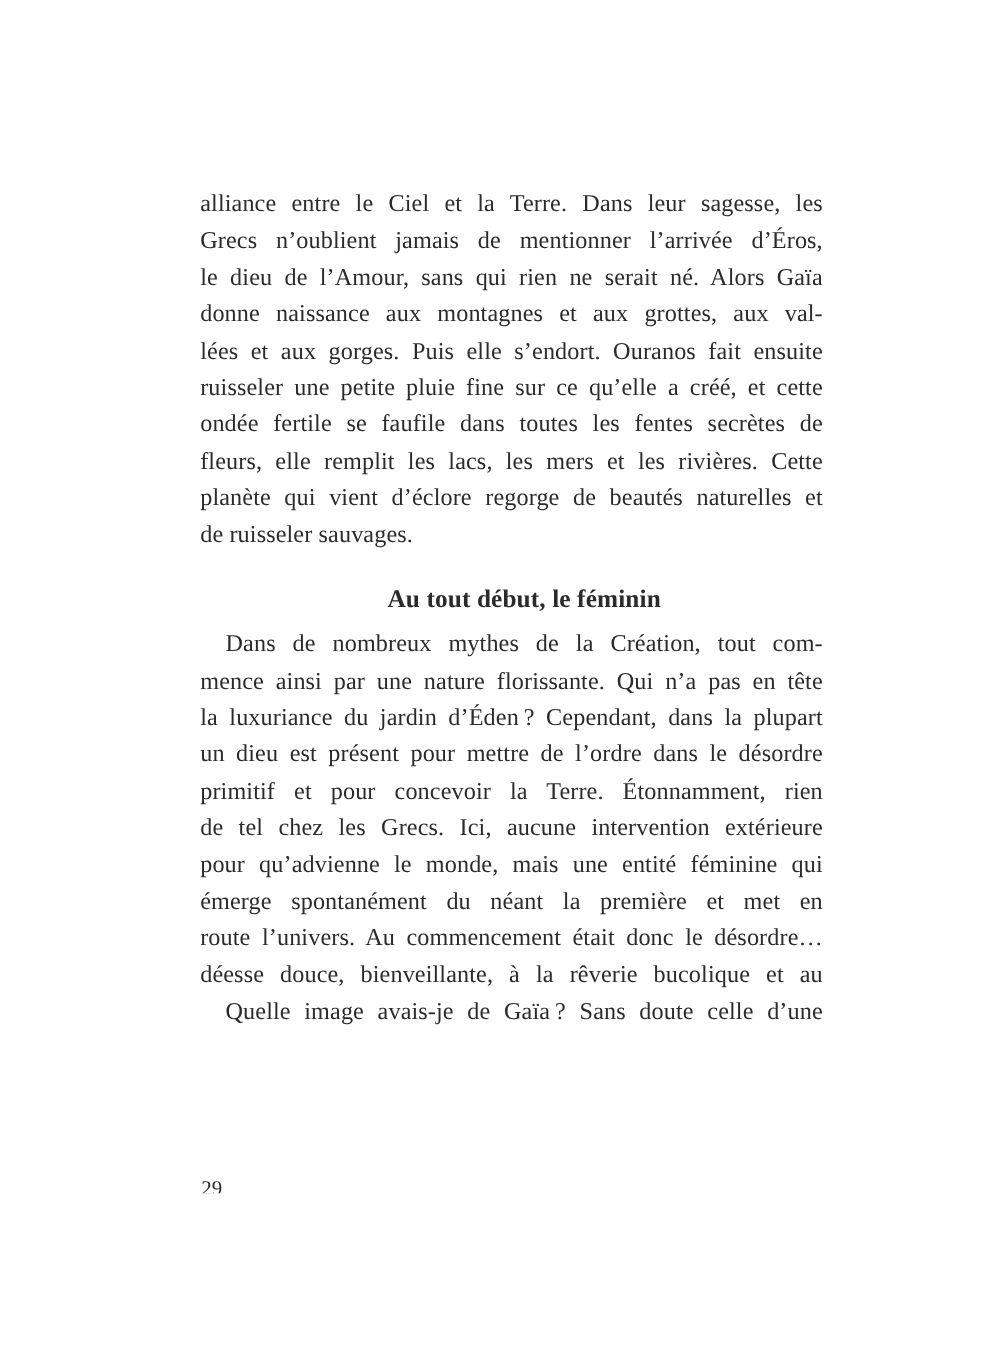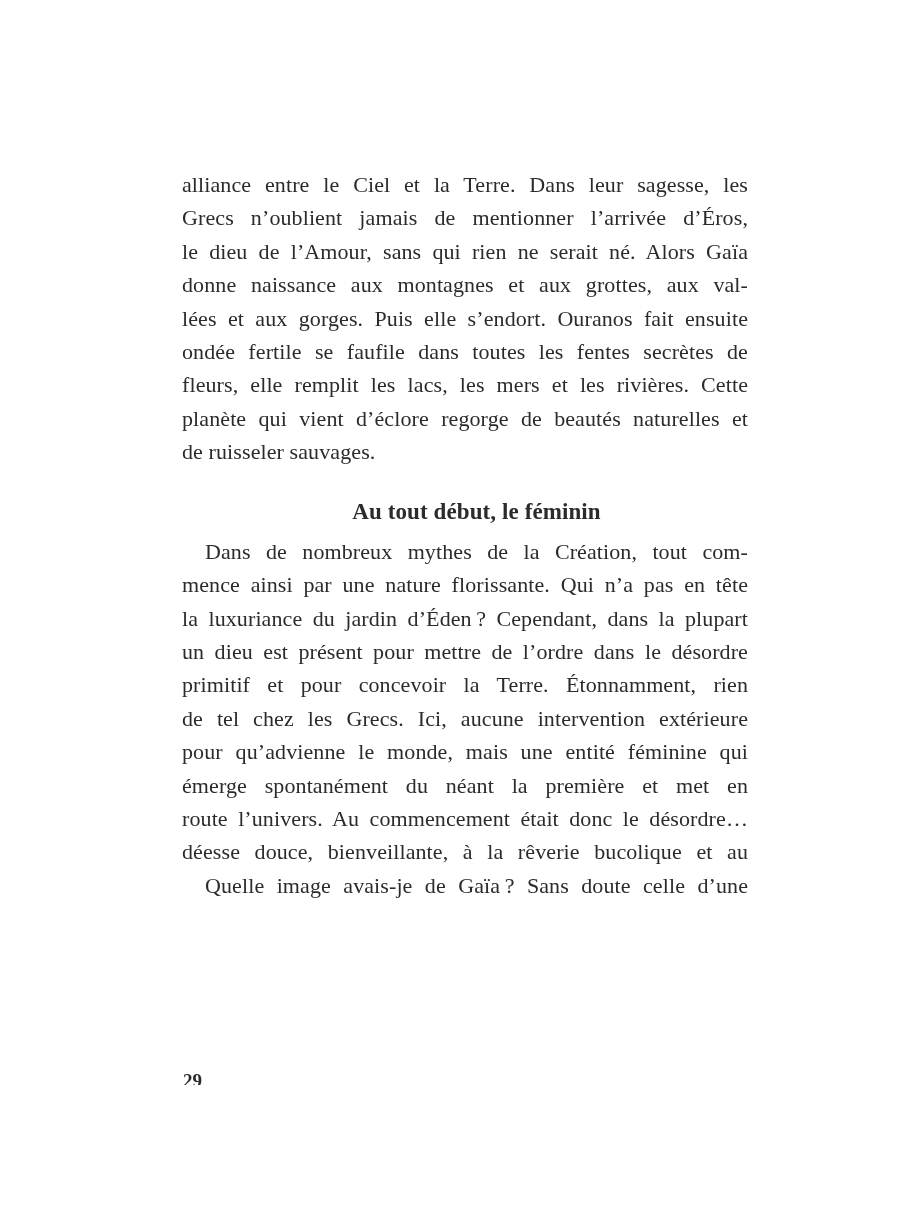--- a/index.html
+++ b/index.html
@@ -49,37 +49,38 @@
     margin-top: 26px;
     margin-bottom: 7px;
     letter-spacing: 0.1px;
     text-align: center;
   }
   .page-number {
     position: absolute;
     left: 183px;
     top: 1068px;
     font-size: 19px;
-    font-weight: bold;
+    font-weight: normal;
     line-height: 26px;
     text-align: right;
   }
 </style>
 </head>
 <body>
 
 <div class="book-page">
   <div class="text-column">
 
     <div>
       <div class="line">alliance entre le Ciel et la Terre. Dans leur sagesse, les</div>
       <div class="line">Grecs n’oublient jamais de mentionner l’arrivée d’Éros,</div>
       <div class="line">le dieu de l’Amour, sans qui rien ne serait né. Alors Gaïa</div>
       <div class="line">donne naissance aux montagnes et aux grottes, aux val-</div>
       <div class="line">lées et aux gorges. Puis elle s’endort. Ouranos fait ensuite</div>
+      <div class="line">ruisseler une petite pluie fine sur ce qu’elle a créé, et cette</div>
       <div class="line">ondée fertile se faufile dans toutes les fentes secrètes de</div>
       <div class="line">fleurs, elle remplit les lacs, les mers et les rivières. Cette</div>
       <div class="line">planète qui vient d’éclore regorge de beautés naturelles et</div>
       <div class="line last">de ruisseler sauvages.</div>
     </div>
 
     <div class="section-heading">Au tout début, le féminin</div>
 
     <div>
       <div class="line indent">Dans de nombreux mythes de la Création, tout com-</div>

